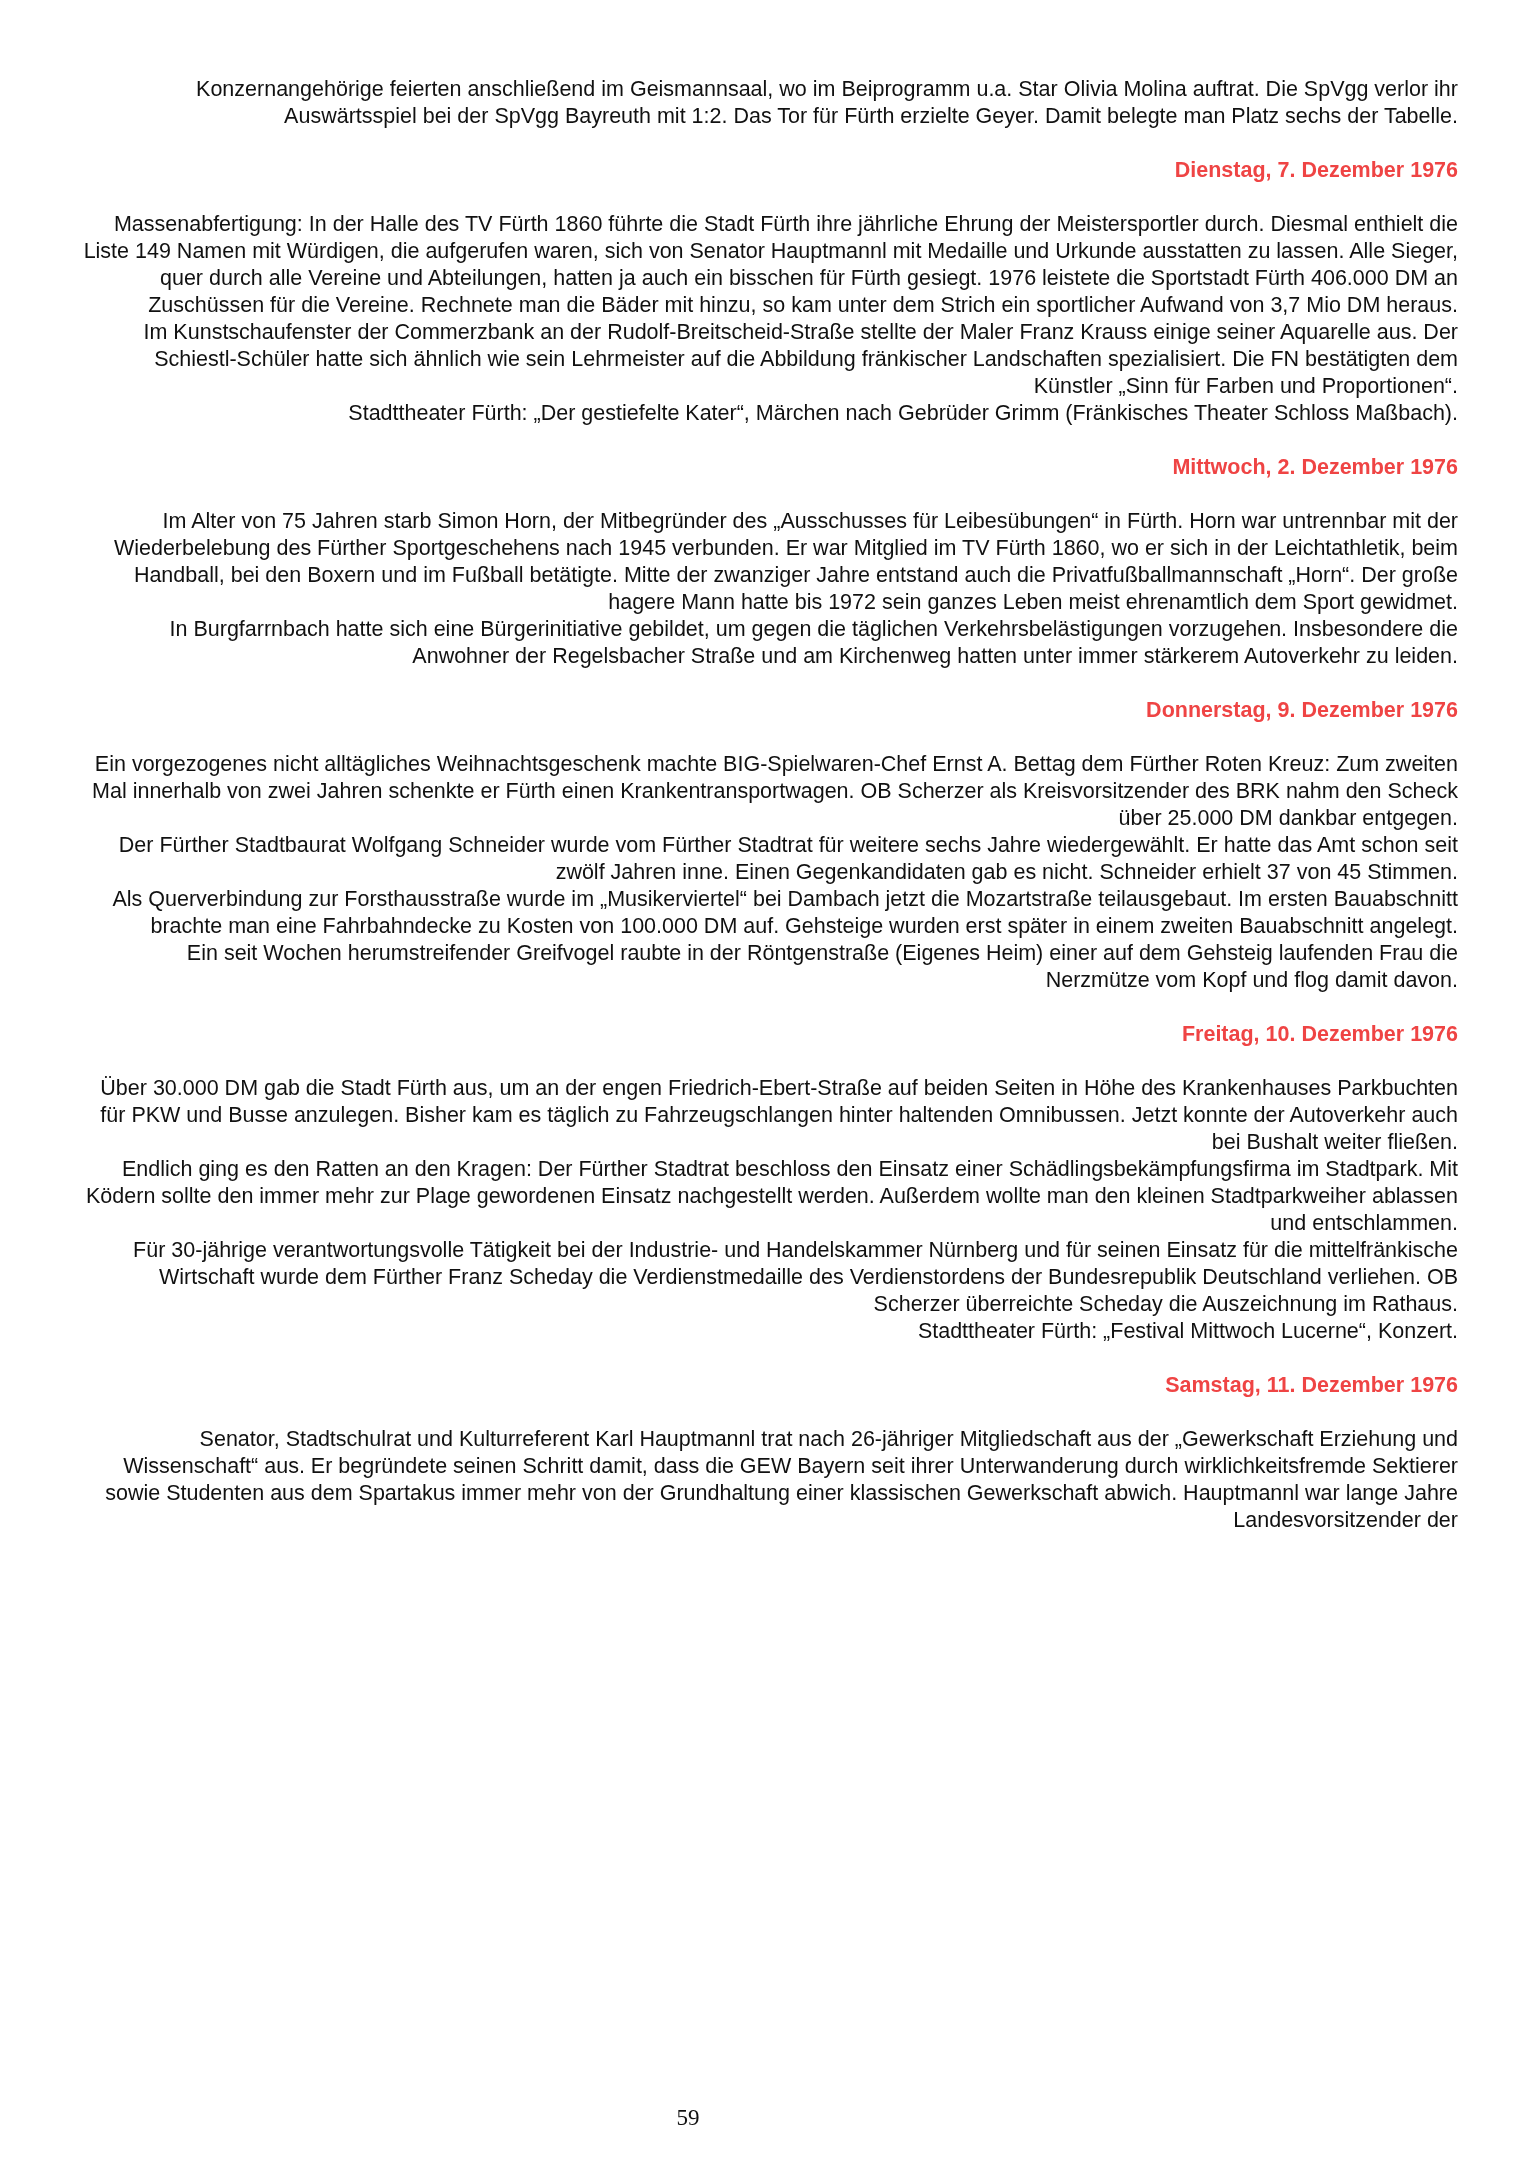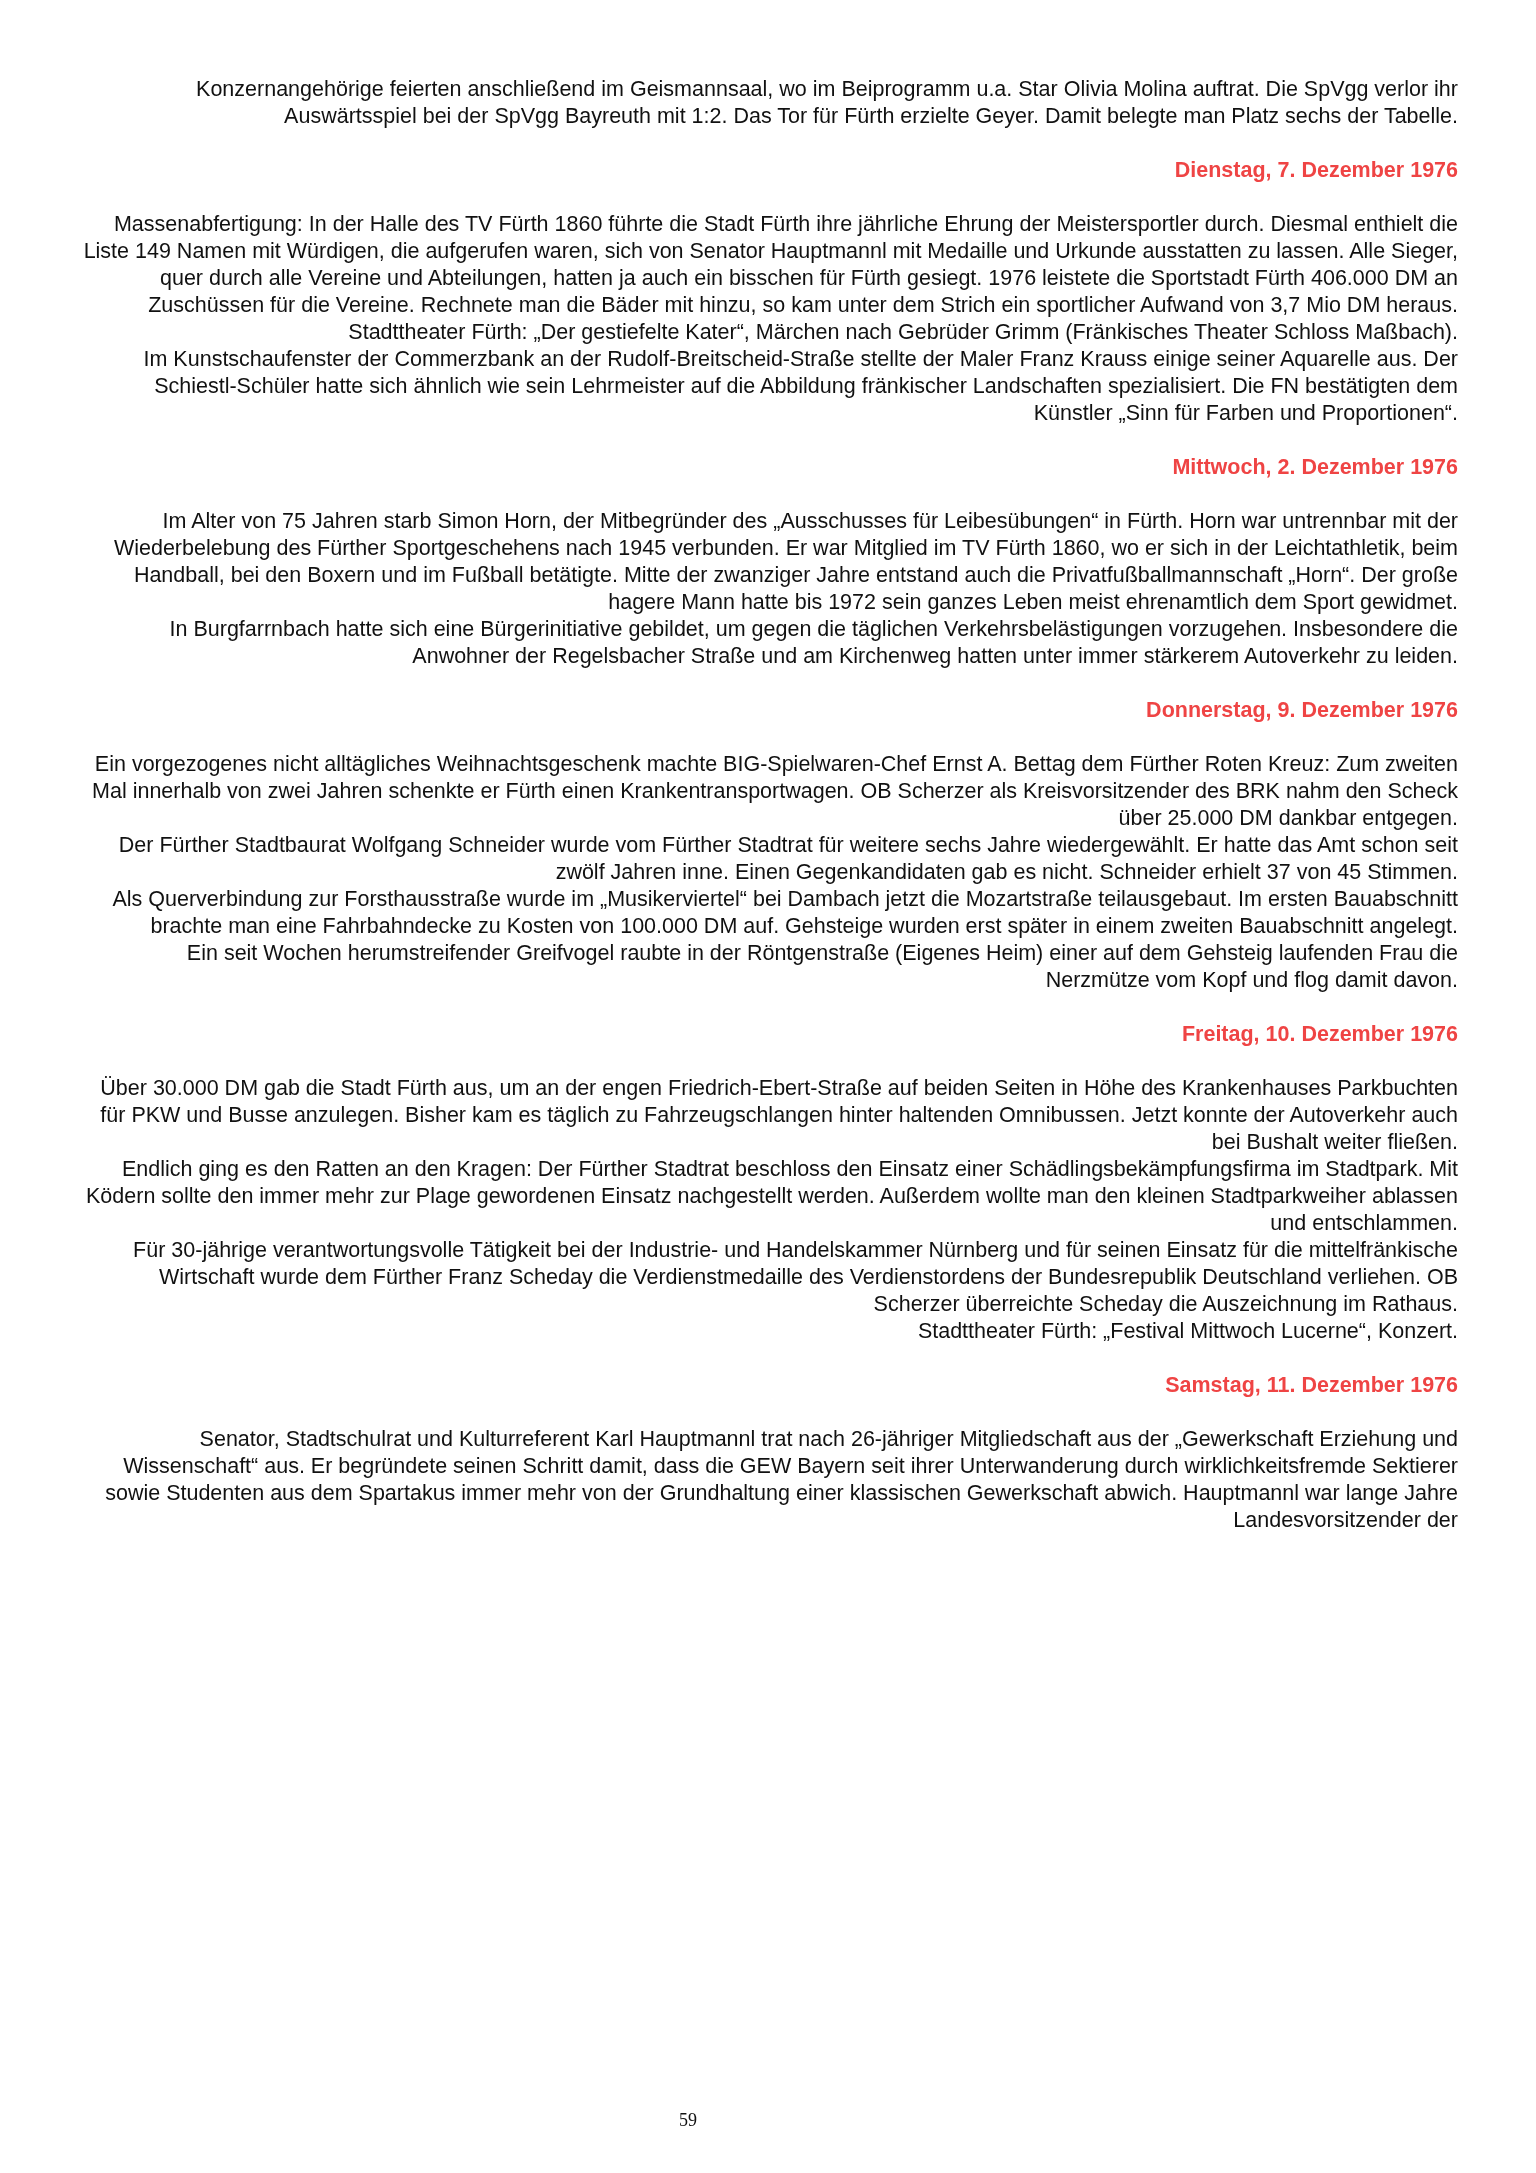--- a/index.html
+++ b/index.html
@@ -45,36 +45,36 @@
     font-weight: bold;
     color: #ef4444;
   }
   .page-number {
     position: absolute;
     bottom: 42px;
     left: 0;
     width: 1376px;
     text-align: center;
     font-family: "Liberation Serif", serif;
-    font-size: 18px;
+    font-size: 23px;
     color: #111111;
   }
 </style>
 </head>
 <body>
 
 <div class="page">
   <div class="content">
 
     <p class="news">Konzernangehörige feierten anschließend im Geismannsaal, wo im Beiprogramm u.a. Star Olivia Molina auftrat. Die SpVgg verlor ihr Auswärtsspiel bei der SpVgg Bayreuth mit 1:2. Das Tor für Fürth erzielte Geyer. Damit belegte man Platz sechs der Tabelle.</p>
 
     <h2 class="day-heading">Dienstag, 7. Dezember 1976</h2>
     <p class="news">Massenabfertigung: In der Halle des TV Fürth 1860 führte die Stadt Fürth ihre jährliche Ehrung der Meistersportler durch. Diesmal enthielt die Liste 149 Namen mit Würdigen, die aufgerufen waren, sich von Senator Hauptmannl mit Medaille und Urkunde ausstatten zu lassen. Alle Sieger, quer durch alle Vereine und Abteilungen, hatten ja auch ein bisschen für Fürth gesiegt. 1976 leistete die Sportstadt Fürth 406.000 DM an Zuschüssen für die Vereine. Rechnete man die Bäder mit hinzu, so kam unter dem Strich ein sportlicher Aufwand von 3,7 Mio DM heraus.</p>
+    <p class="news">Im Kunstschaufenster der Commerzbank an der Rudolf-Breitscheid-Straße stellte der Maler Franz Krauss einige seiner Aquarelle aus. Der Schiestl-Schüler hatte sich ähnlich wie sein Lehrmeister auf die Abbildung fränkischer Landschaften spezialisiert. Die FN bestätigten dem Künstler „Sinn für Farben und Proportionen“.</p>
     <p class="news">Stadttheater Fürth: „Der gestiefelte Kater“, Märchen nach Gebrüder Grimm (Fränkisches Theater Schloss Maßbach).</p>
-    <p class="news">Im Kunstschaufenster der Commerzbank an der Rudolf-Breitscheid-Straße stellte der Maler Franz Krauss einige seiner Aquarelle aus. Der Schiestl-Schüler hatte sich ähnlich wie sein Lehrmeister auf die Abbildung fränkischer Landschaften spezialisiert. Die FN bestätigten dem Künstler „Sinn für Farben und Proportionen“.</p>
 
     <h2 class="day-heading">Mittwoch, 2. Dezember 1976</h2>
     <p class="news">Im Alter von 75 Jahren starb Simon Horn, der Mitbegründer des „Ausschusses für Leibesübungen“ in Fürth. Horn war untrennbar mit der Wiederbelebung des Fürther Sportgeschehens nach 1945 verbunden. Er war Mitglied im TV Fürth 1860, wo er sich in der Leichtathletik, beim Handball, bei den Boxern und im Fußball betätigte. Mitte der zwanziger Jahre entstand auch die Privatfußballmannschaft „Horn“. Der große hagere Mann hatte bis 1972 sein ganzes Leben meist ehrenamtlich dem Sport gewidmet.</p>
     <p class="news">In Burgfarrnbach hatte sich eine Bürgerinitiative gebildet, um gegen die täglichen Verkehrsbelästigungen vorzugehen. Insbesondere die Anwohner der Regelsbacher Straße und am Kirchenweg hatten unter immer stärkerem Autoverkehr zu leiden.</p>
 
     <h2 class="day-heading">Donnerstag, 9. Dezember 1976</h2>
     <p class="news">Ein vorgezogenes nicht alltägliches Weihnachtsgeschenk machte BIG-Spielwaren-Chef Ernst A. Bettag dem Fürther Roten Kreuz: Zum zweiten Mal innerhalb von zwei Jahren schenkte er Fürth einen Krankentransportwagen. OB Scherzer als Kreisvorsitzender des BRK nahm den Scheck über 25.000 DM dankbar entgegen.</p>
     <p class="news">Der Fürther Stadtbaurat Wolfgang Schneider wurde vom Fürther Stadtrat für weitere sechs Jahre wiedergewählt. Er hatte das Amt schon seit zwölf Jahren inne. Einen Gegenkandidaten gab es nicht. Schneider erhielt 37 von 45 Stimmen.</p>
     <p class="news">Als Querverbindung zur Forsthausstraße wurde im „Musikerviertel“ bei Dambach jetzt die Mozartstraße teilausgebaut. Im ersten Bauabschnitt brachte man eine Fahrbahndecke zu Kosten von 100.000 DM auf. Gehsteige wurden erst später in einem zweiten Bauabschnitt angelegt.</p>
     <p class="news">Ein seit Wochen herumstreifender Greifvogel raubte in der Röntgenstraße (Eigenes Heim) einer auf dem Gehsteig laufenden Frau die Nerzmütze vom Kopf und flog damit davon.</p>

